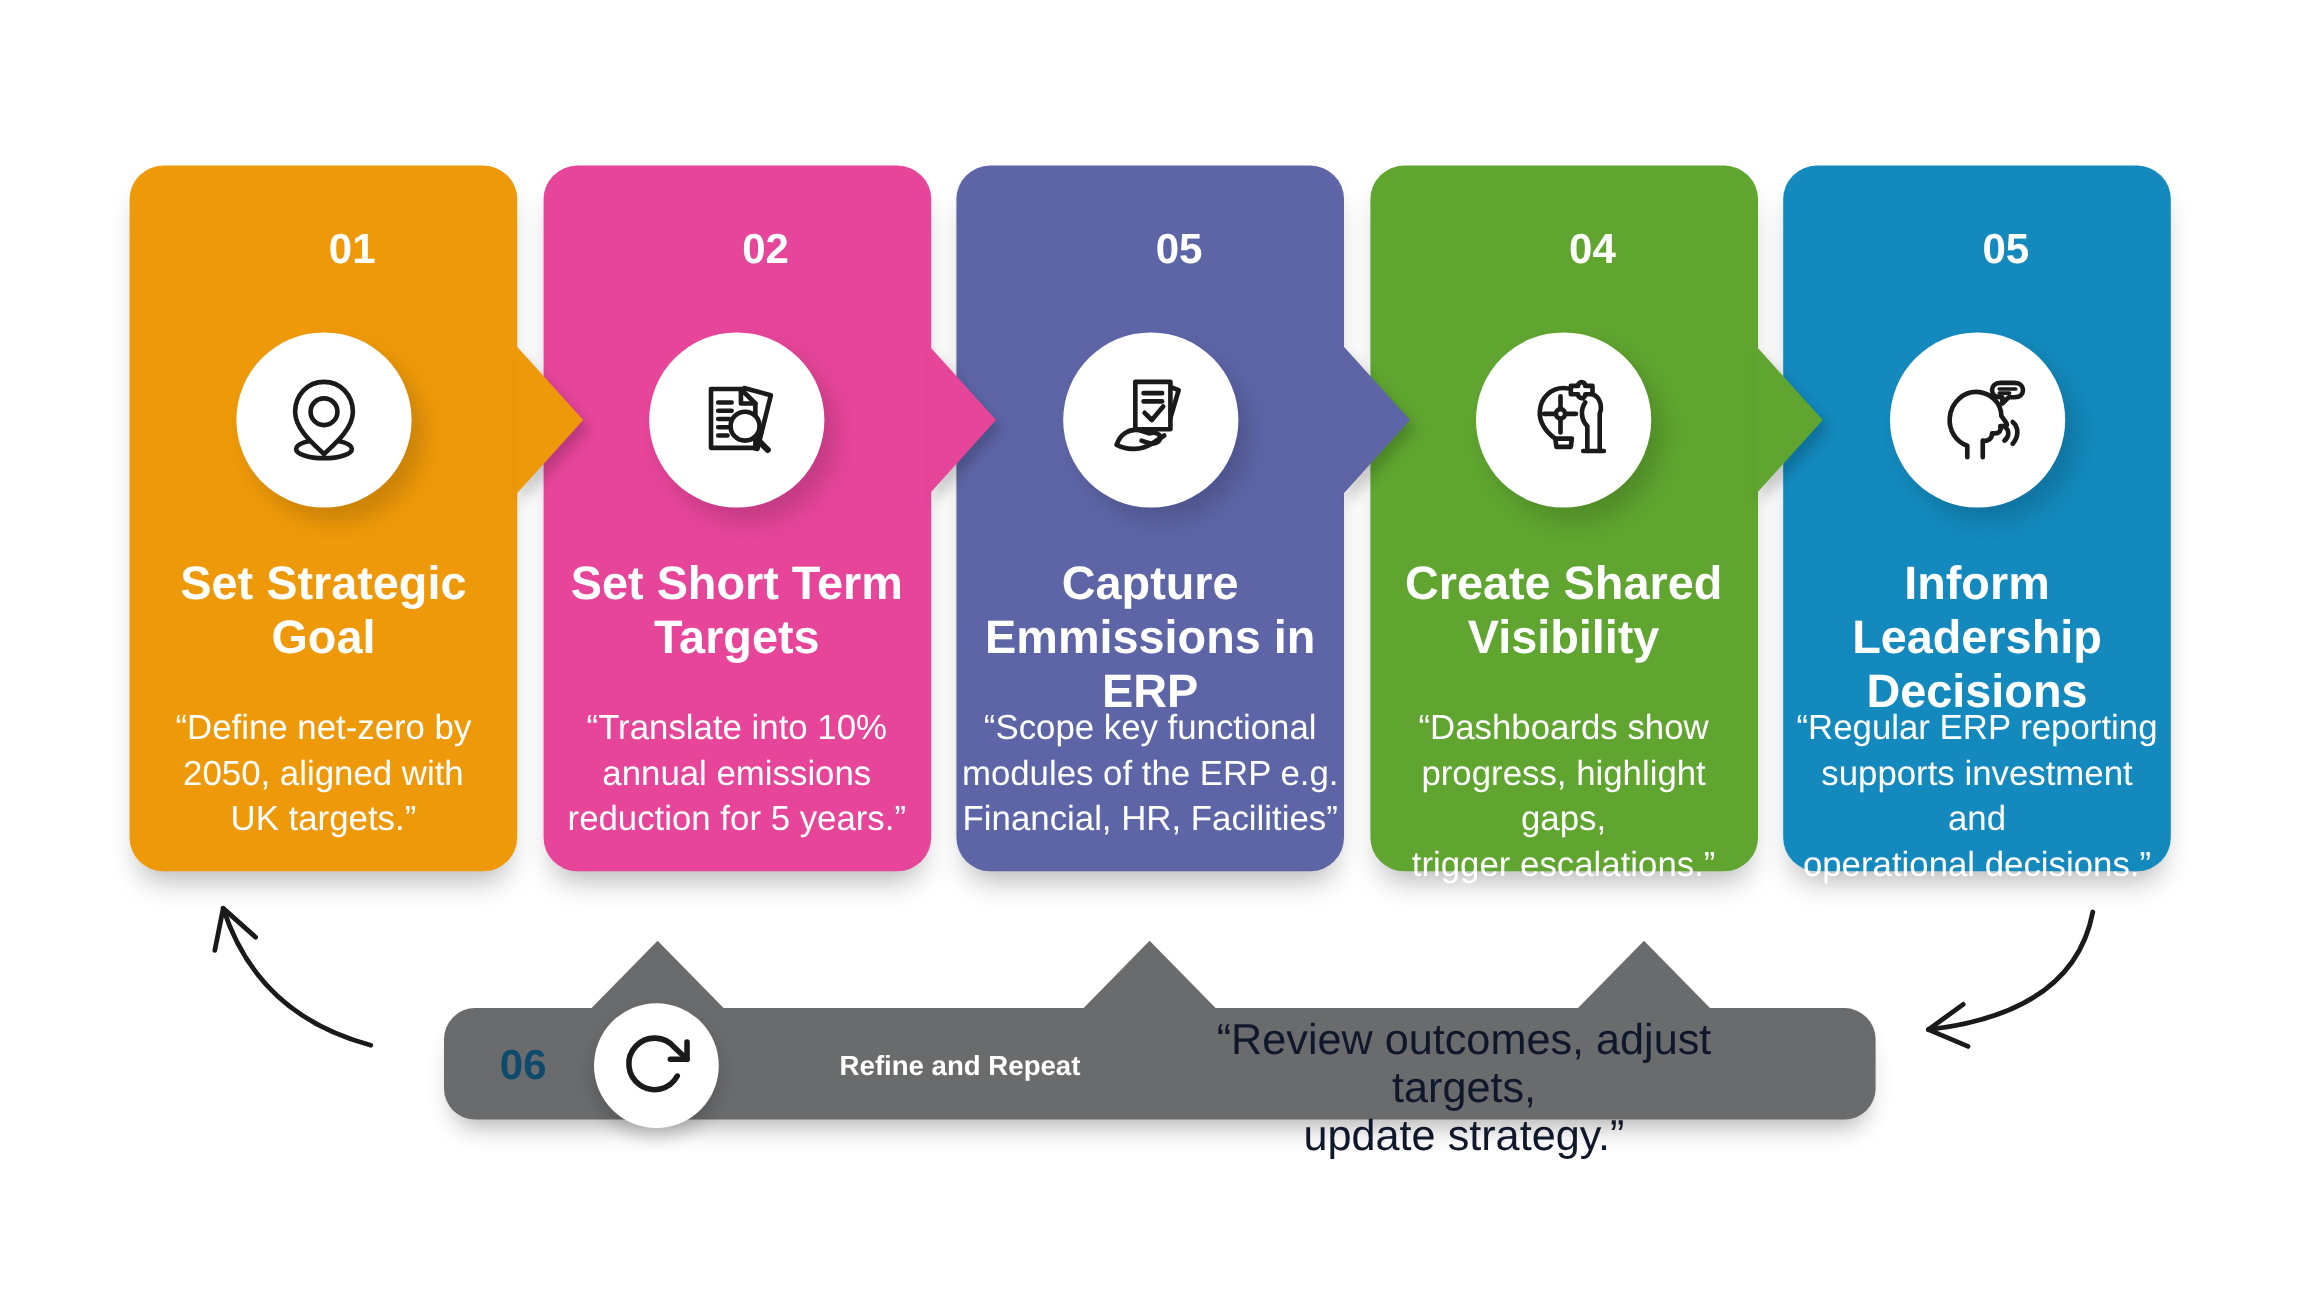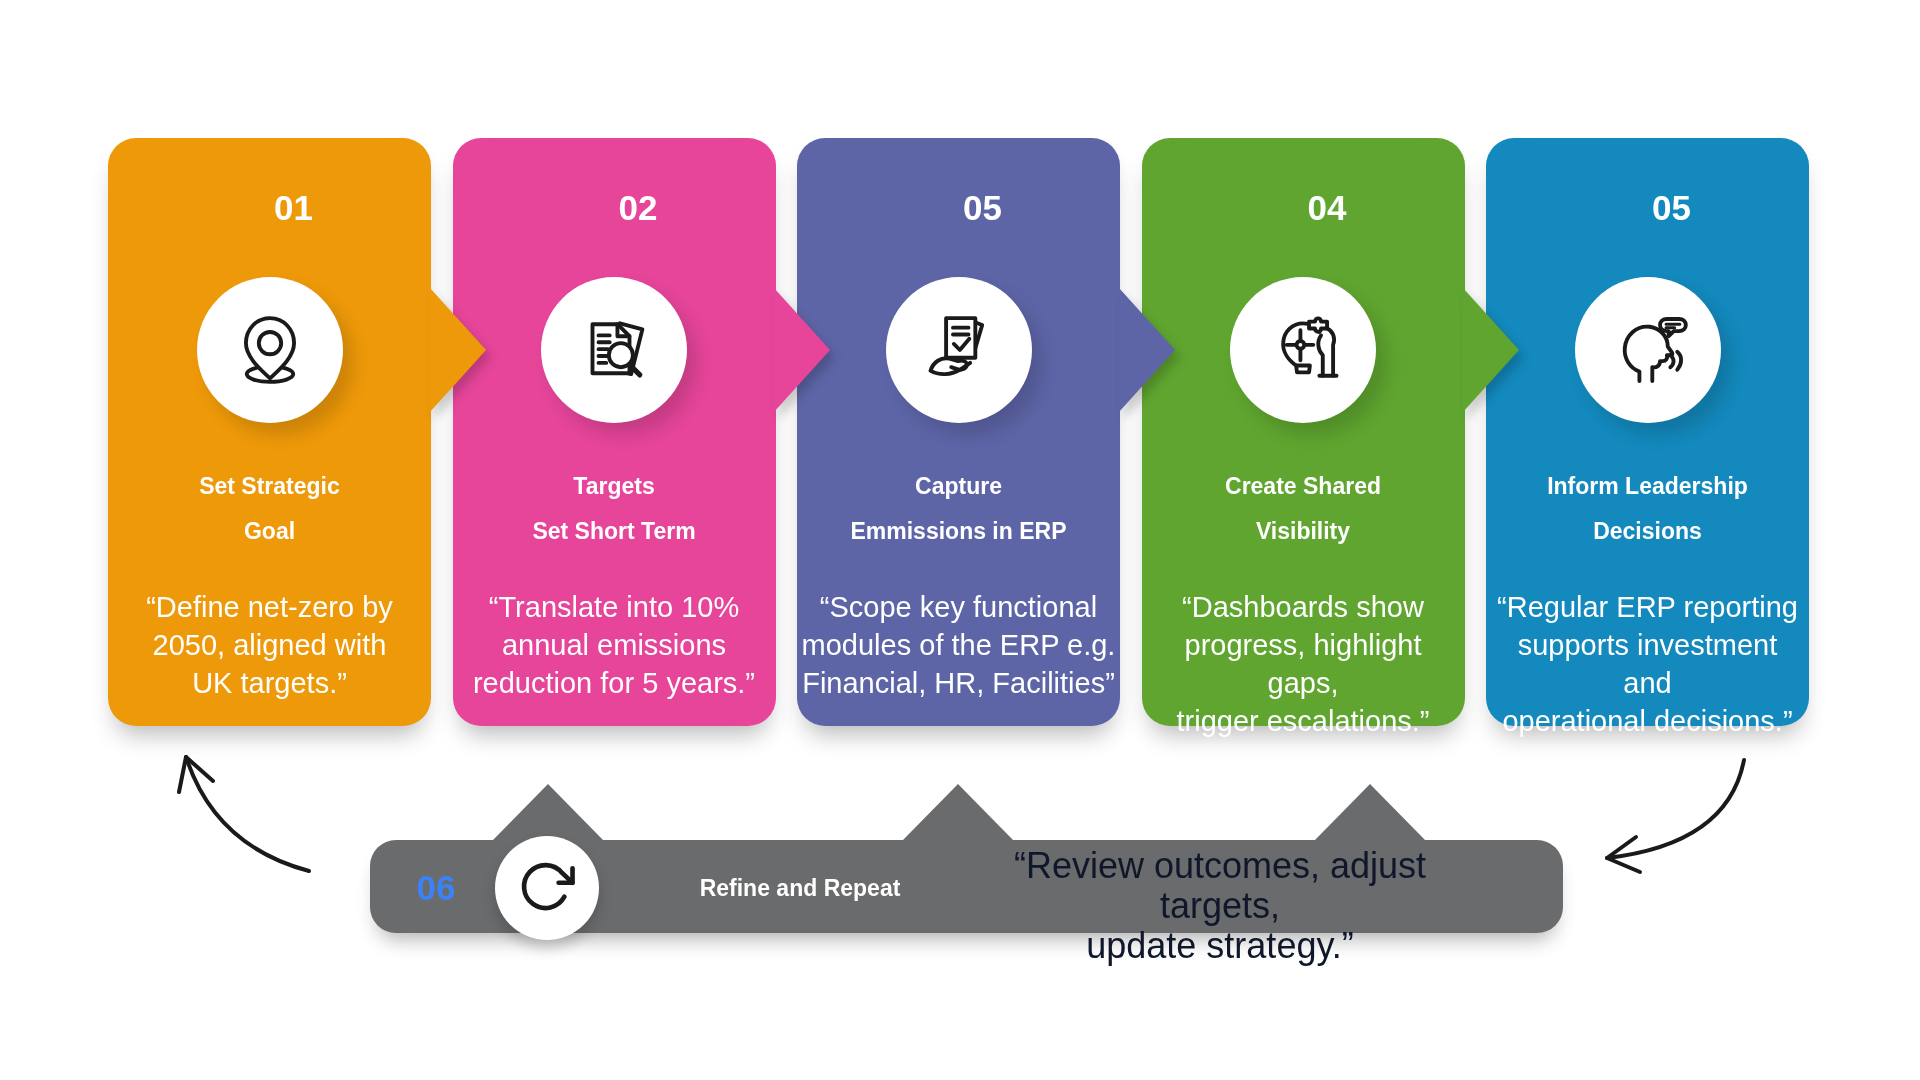--- a/index.html
+++ b/index.html
@@ -16,21 +16,21 @@
   }
   .num{position:absolute;top:52px;width:100%;font-size:35px;font-weight:bold;line-height:36px;margin-left:24px;}
   .icon-circle{
     position:absolute;top:139px;left:50%;transform:translateX(-50%);
     width:146px;height:146px;border-radius:50%;background:#ffffff;
     box-shadow:10px 12px 18px rgba(0,0,0,.15);
     display:flex;align-items:center;justify-content:center;
   }
   .icon{width:86px;height:86px;}
   .title{position:absolute;top:326px;width:100%;padding:0 8px;box-sizing:border-box;
-    font-size:23px;font-weight:bold;line-height:45px;}
+    font-size:39px;font-weight:bold;line-height:45px;}
   .quote{position:absolute;top:450px;width:100%;padding:0 4px;box-sizing:border-box;
     font-size:29px;line-height:38px;}
   
   .chevron{
     position:absolute;top:288px;width:0;height:0;z-index:2;
     border-top:62px solid transparent;border-bottom:62px solid transparent;
     border-left:56px solid #000;
     filter:drop-shadow(5px 7px 5px rgba(0,0,0,.18));
   }
   .chev-1{left:430px;} .chev-2{left:774px;} .chev-3{left:1119px;} .chev-4{left:1463px;}
@@ -45,21 +45,21 @@
     border-bottom:56px solid #6A6B6D;
   }
   .peak-1{left:493px;} .peak-2{left:903px;} .peak-3{left:1315px;}
   .loop-circle{
     position:absolute;left:495px;top:836px;width:104px;height:104px;border-radius:50%;
     background:#ffffff;z-index:2;display:flex;align-items:center;justify-content:center;
     box-shadow:0 8px 14px rgba(0,0,0,.18);
   }
   .loop-circle .icon{width:58px;height:58px;}
   .loop-num{position:absolute;left:396px;top:870px;width:80px;text-align:center;z-index:3;
-    color:#3b82f6;font-size:35px;font-weight:bold;line-height:36px;}
+    color:#0c4a6e;font-size:35px;font-weight:bold;line-height:36px;}
   .loop-label{position:absolute;left:640px;top:871px;width:320px;text-align:center;z-index:3;
     color:#fff;font-size:23px;font-weight:bold;line-height:34px;}
   .loop-quote{position:absolute;left:955px;top:846px;width:530px;text-align:center;z-index:3;
     color:#0f172a;font-size:36px;line-height:40px;}
   
   .arrows-overlay{position:absolute;left:0;top:0;width:1920px;height:1080px;z-index:0;pointer-events:none;}
   .hidden-defs{position:absolute;width:0;height:0;overflow:hidden;}
 </style>
 </head>
 <body>
@@ -156,22 +156,22 @@
     </div>
 
     <div class="card" style="background-color: rgb(230, 69, 154);">
       <div class="num">02</div>
       <div class="icon-circle">
         <svg class="icon" viewBox="0 0 100 100">
             <use href="#i-document-search"></use>
           </svg>
       </div>
       <div class="title">
+        <div>Set Short Term</div>
         <div>Targets</div>
-        <div>Set Short Term</div>
       </div>
       <div class="quote">
         <div>“Translate into 10%</div>
         <div>annual emissions</div>
         <div>reduction for 5 years.”</div>
       </div>
     </div>
 
     <div class="card" style="background-color: rgb(93, 101, 167);">
       <div class="num">05</div>

